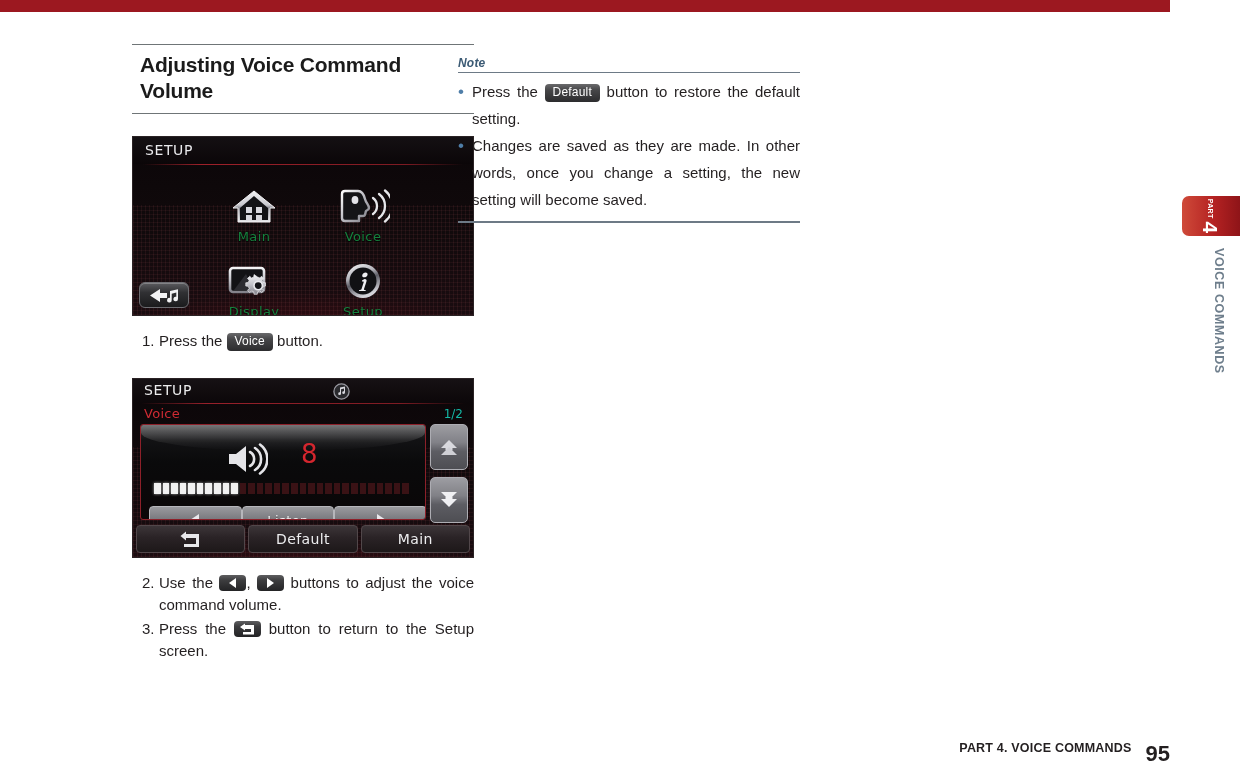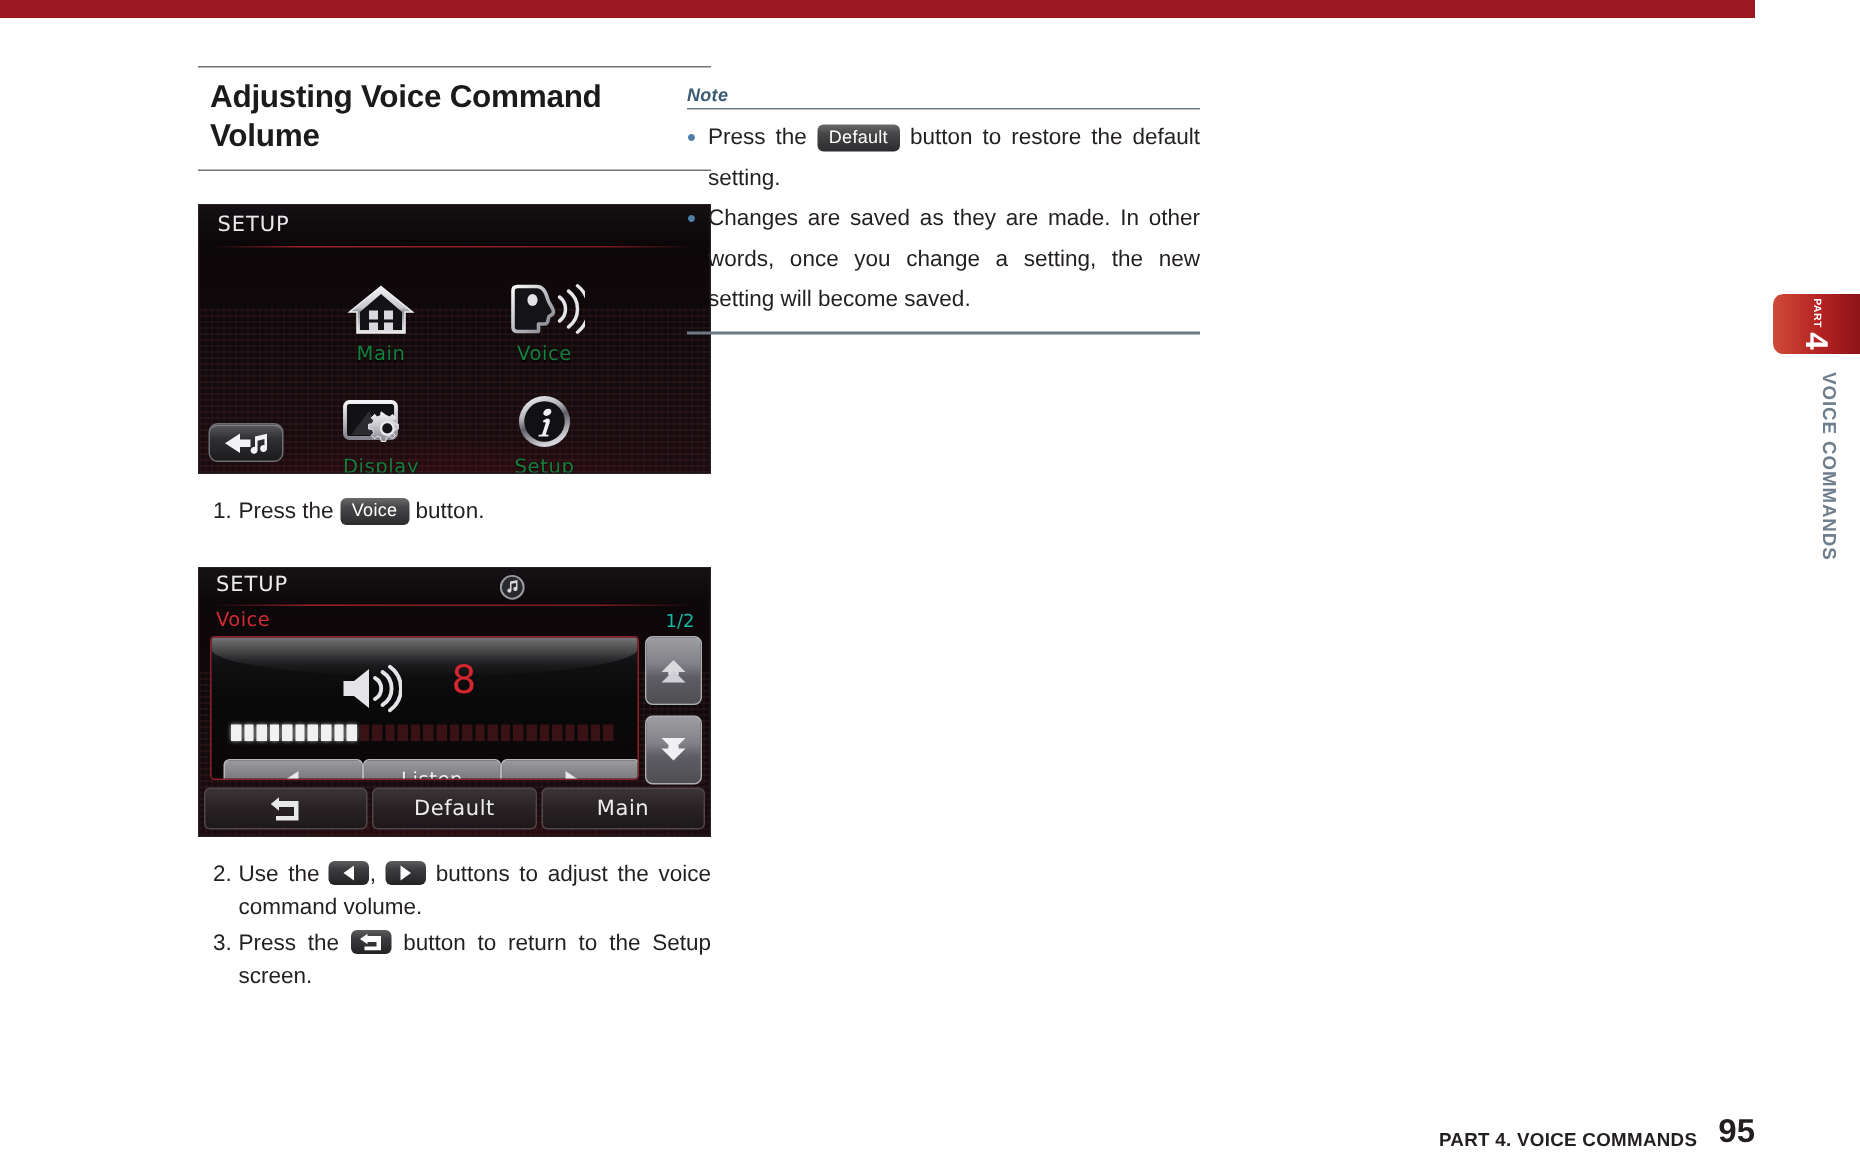--- a/index.html
+++ b/index.html
@@ -364,21 +364,21 @@
     letter-spacing: 0.6px;
     color: #6e7e8c;
   }
 
   
   .footer {
     position: absolute;
     right: 70px;
     bottom: 10px;
     display: flex;
-    align-items: flex-end;
+    align-items: flex-start;
     gap: 14px;
   }
   .footer-text {
     font-size: 12.5px;
     font-weight: bold;
     letter-spacing: 0.2px;
     color: #231f20;
   }
   .footer-page {
     font-size: 22px;

